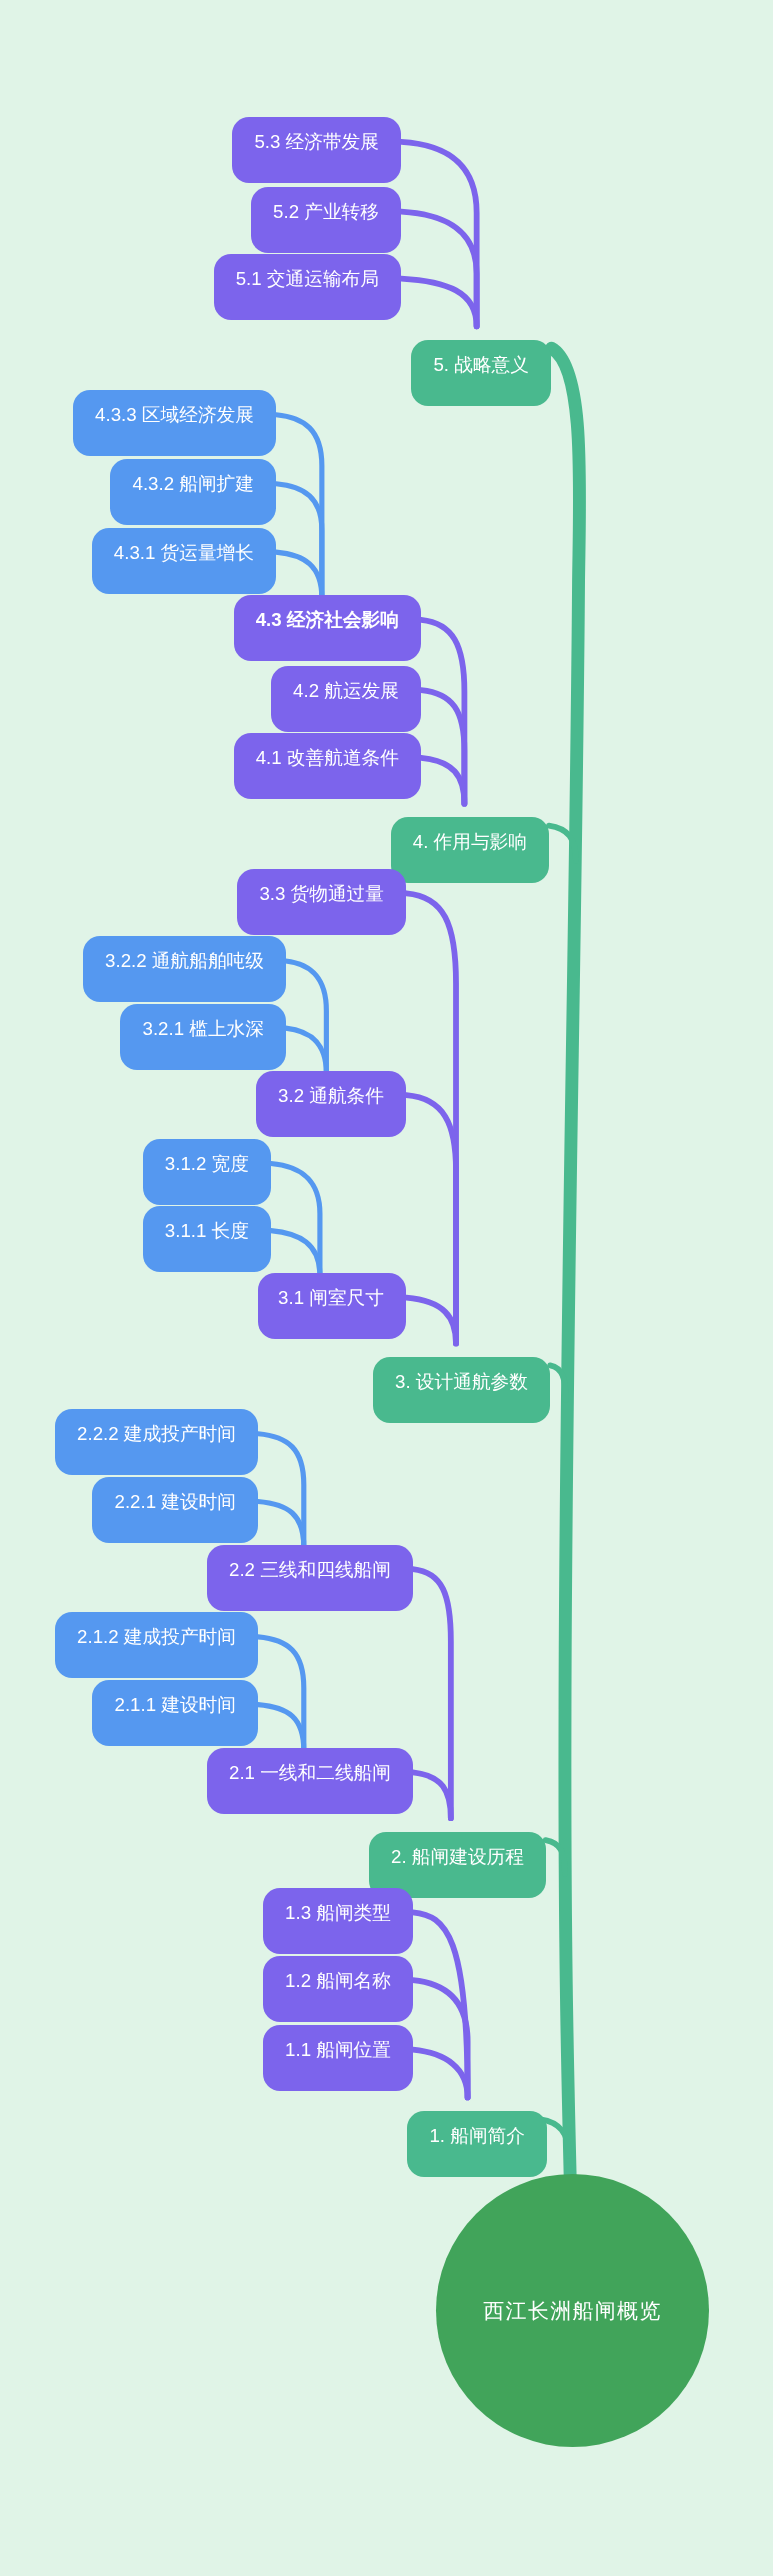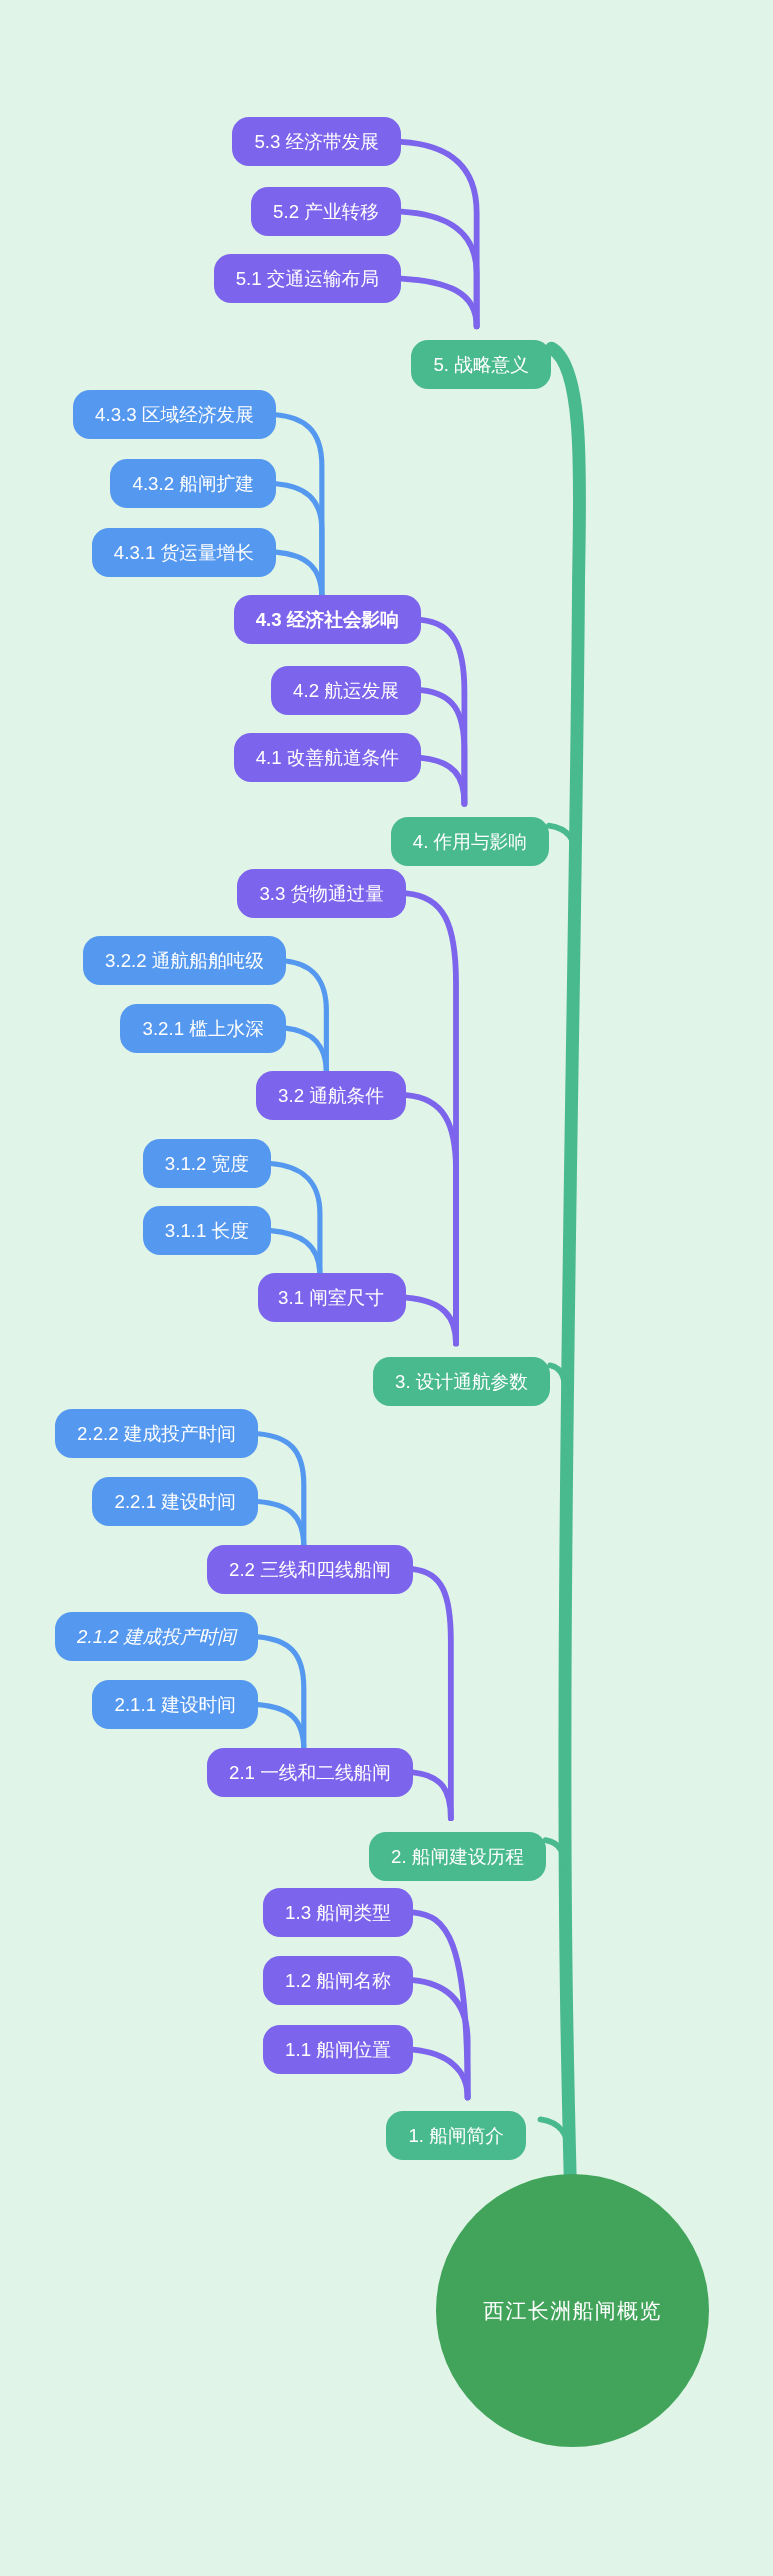--- a/index.html
+++ b/index.html
@@ -28,21 +28,21 @@
     width:774px;height:2576px;
     pointer-events:none;
   }
   .edges path{fill:none;stroke-linecap:round;}
   .e-purple{stroke:var(--purple);stroke-width:9px;}
   .e-blue{stroke:var(--blue);stroke-width:8px;}
   .e-teal{stroke:var(--teal);stroke-width:9px;}
   .e-trunk{stroke:var(--teal);stroke-width:20px;}
   .node{
     position:absolute;
-    height:49px;
+    height:66px;
     line-height:49px;
     padding:0 22px;
     border-radius:17px;
     color:var(--text);
     font-size:18.7px;
     white-space:nowrap;
     box-sizing:border-box;
     text-align:center;
     cursor:pointer;
   }
@@ -132,28 +132,28 @@
   <div class="node lvl-blue" style="right:488px;top:1004px;">3.2.1 槛上水深</div>
   <div class="node lvl-purple" style="right:368px;top:1071px;">3.2 通航条件</div>
   <div class="node lvl-blue" style="right:503px;top:1139px;">3.1.2 宽度</div>
   <div class="node lvl-blue" style="right:503px;top:1206px;">3.1.1 长度</div>
   <div class="node lvl-purple" style="right:368px;top:1273px;padding-left:20px;">3.1 闸室尺寸</div>
   <div class="node lvl-green" style="right:224px;top:1341px;">3. 设计通航参数</div>
 
   <div class="node lvl-blue" style="right:516px;top:1409px;">2.2.2 建成投产时间</div>
   <div class="node lvl-blue" style="right:516px;top:1477px;">2.2.1 建设时间</div>
   <div class="node lvl-purple" style="right:361px;top:1545px;">2.2 三线和四线船闸</div>
-  <div class="node lvl-blue" style="right:516px;top:1612px;font-style:italic;">2.1.2 建成投产时间</div>
+  <div class="node lvl-blue" style="right:516px;top:1612px;">2.1.2 建成投产时间</div>
   <div class="node lvl-blue" style="right:516px;top:1680px;">2.1.1 建设时间</div>
   <div class="node lvl-purple" style="right:361px;top:1748px;">2.1 一线和二线船闸</div>
   <div class="node lvl-green" style="right:228px;top:1816px;">2. 船闸建设历程</div>
 
   <div class="node lvl-purple" style="right:361px;top:1888px;">1.3 船闸类型</div>
   <div class="node lvl-purple" style="right:361px;top:1956px;">1.2 船闸名称</div>
   <div class="node lvl-purple" style="right:361px;top:2025px;">1.1 船闸位置</div>
-  <div class="node lvl-green" style="right:248px;top:2095px;">1. 船闸简介</div>
+  <div class="node lvl-green" style="right:227px;top:2095px;">1. 船闸简介</div>
 
   <div class="root-circle">
     <span class="root-label">西江长洲船闸概览</span>
   </div>
 
 </div>
 
 
 </body></html>

